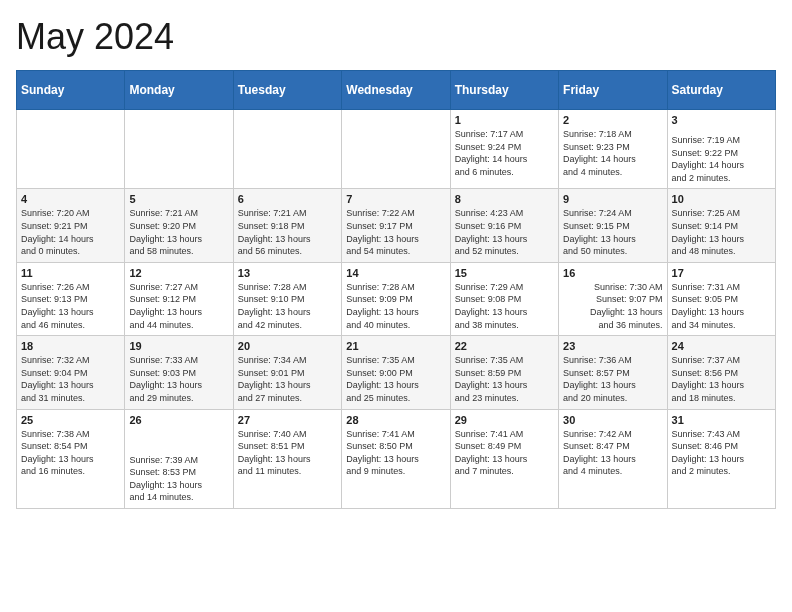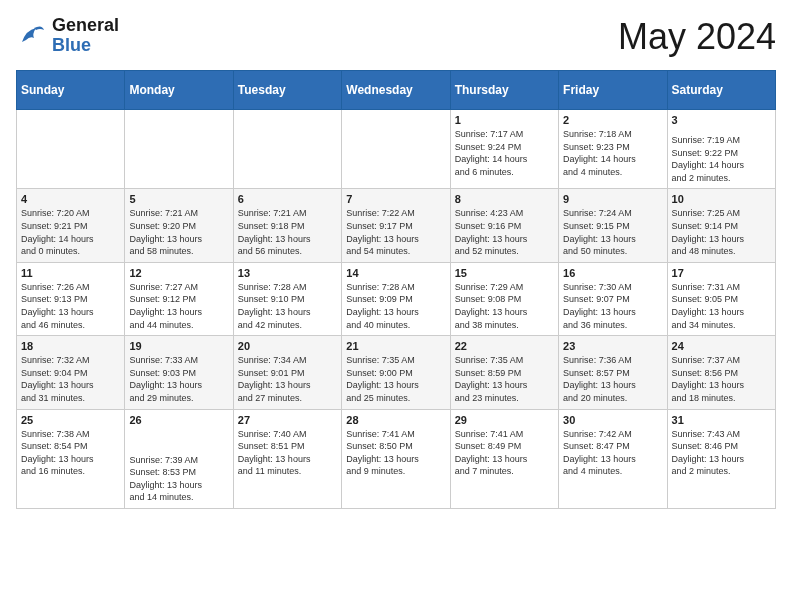--- a/index.html
+++ b/index.html
@@ -85,32 +85,20 @@
       line-height: 1.1;
     }
     .bird-svg {
       margin-right: 2px;
     }
   </style>
 </head>
 <body>
 
 <div class="header-area">
-  <div class="logo">
-    <div class="logo-wrapper">
-      <svg class="bird-svg" width="32" height="32" viewBox="0 0 32 32">
-        <path d="M6 22 Q10 10 20 8 Q16 14 18 18 Q14 16 10 20 Z" fill="#2e6db4"></path>
-        <path d="M18 8 Q26 4 28 10 Q24 8 20 10 Z" fill="#2e6db4"></path>
-      </svg>
-      <div class="logo-text-wrapper">
-        <span style="font-size:18px;font-weight:bold;color:#1a1a1a;">General</span>
-        <span style="font-size:18px;font-weight:bold;color:#2e6db4;">Blue</span>
-      </div>
-    </div>
-  </div>
   <div class="title-area">
     <div class="month-title">May 2024</div>
   </div>
 </div>
 
 <table class="calendar-table">
   <thead>
     <tr id="weekday-header">
     <th>Sunday</th>
         <th>Monday</th>
@@ -231,21 +219,21 @@
         </td>
         <td>
           <span class="day-number">15</span>
           <div class="day-info" style="white-space: pre-line;">Sunrise: 7:29 AM
 Sunset: 9:08 PM
 Daylight: 13 hours
 and 38 minutes.</div>
         </td>
         <td>
           <span class="day-number">16</span>
-          <div class="day-info" style="white-space: pre-line;">Sunrise: 7:30 AM
+          <div class="day-info" style="white-space: pre-line; text-align: right;">Sunrise: 7:30 AM
 Sunset: 9:07 PM
 Daylight: 13 hours
 and 36 minutes.</div>
         </td>
         <td>
           <span class="day-number">17</span>
           <div class="day-info" style="white-space: pre-line;">Sunrise: 7:31 AM
 Sunset: 9:05 PM
 Daylight: 13 hours
 and 34 minutes.</div>

